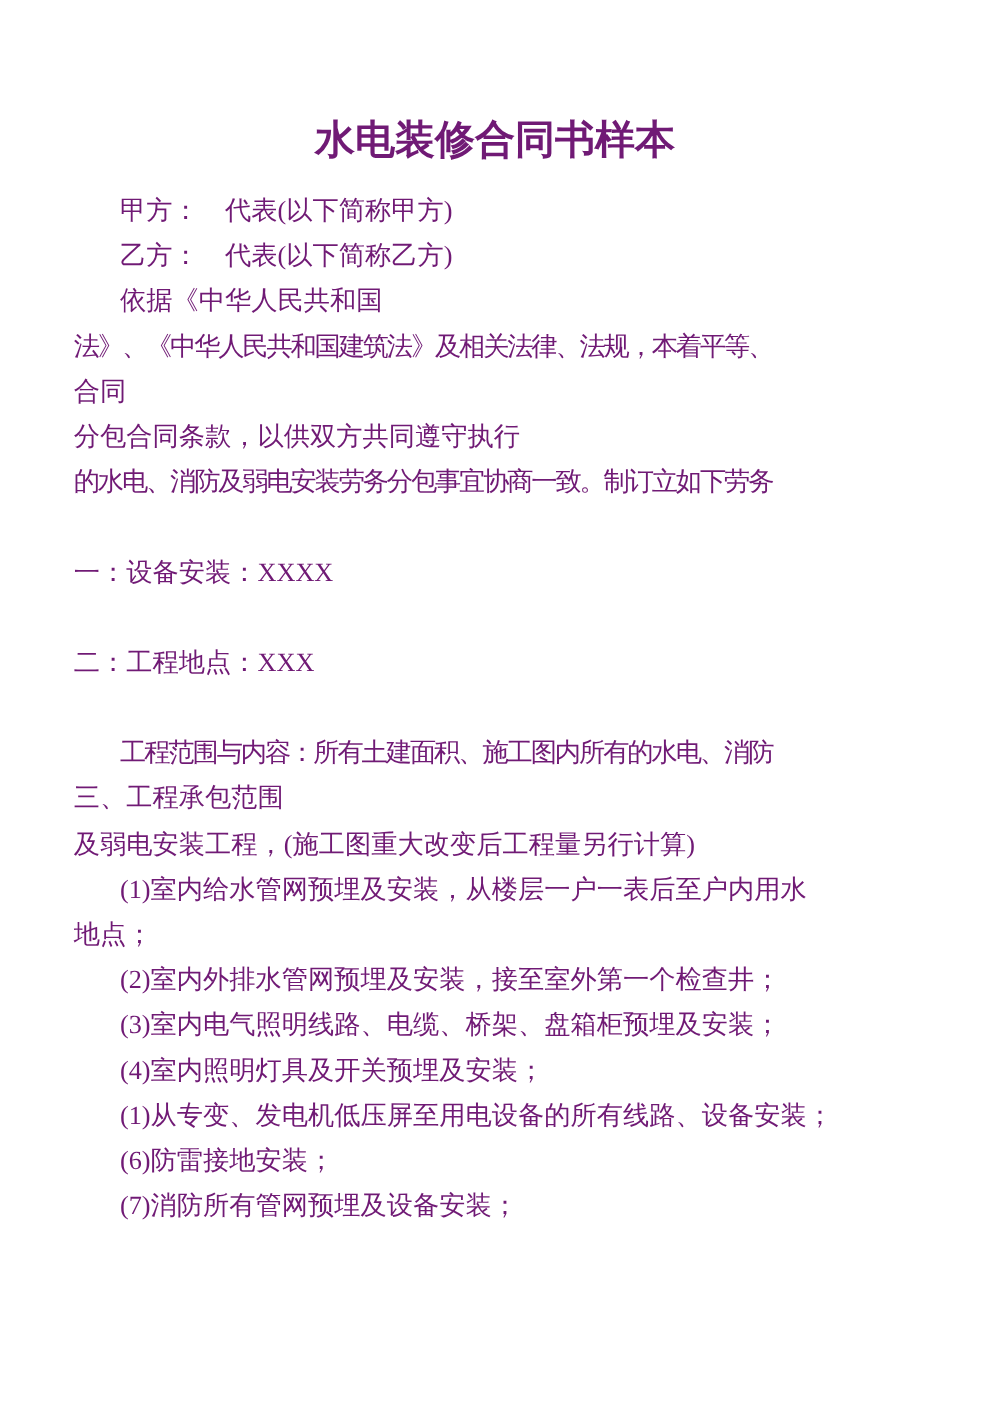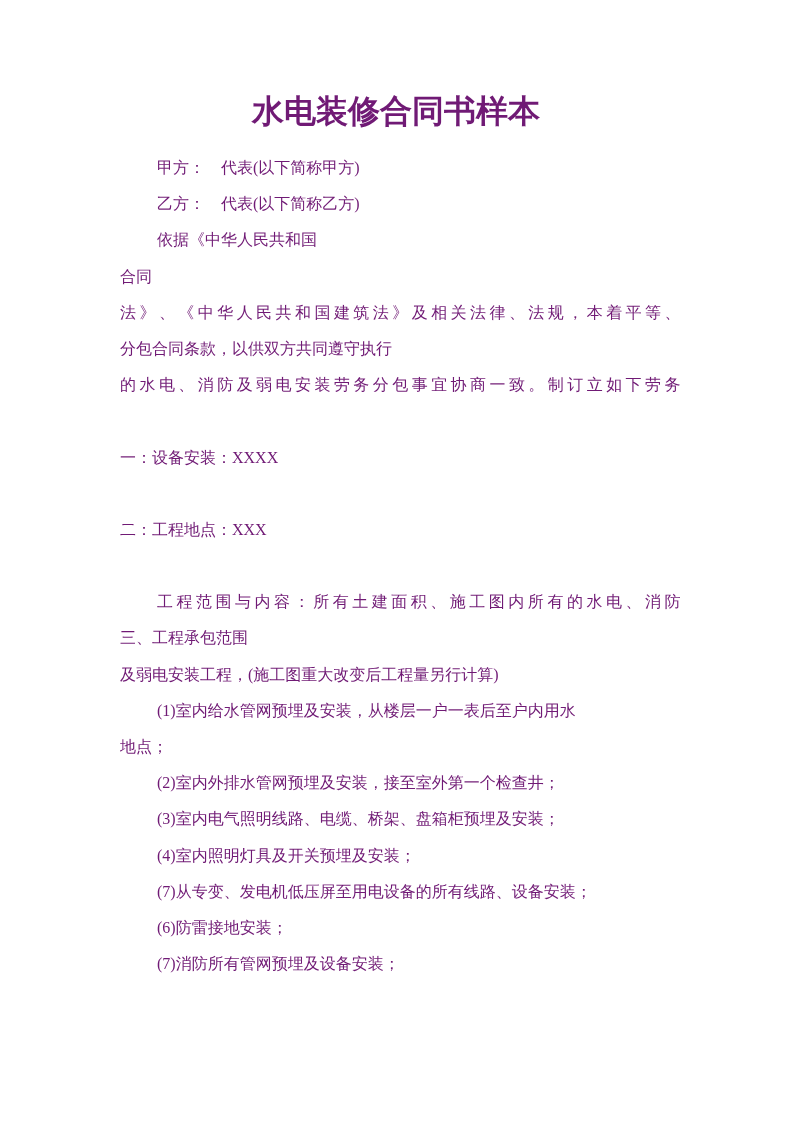--- a/index.html
+++ b/index.html
@@ -20,23 +20,23 @@
     margin: 0;
     padding-top: 88px;
     height: 47px;
     line-height: 47px;
     font-size: 32px;
     font-weight: bold;
     text-align: center;
   }
   .doc-body {
     margin-top: 15px;
-    margin-left: 120px;
+    margin-left: 59px;
     width: 558px;
-    font-size: 16px;
+    font-size: 21px;
   }
   .line {
     height: 36.2px;
     line-height: 36.2px;
     white-space: pre;        
     overflow: visible;
   }
   .line.indent {
     text-indent: 37px;       
   }
@@ -52,34 +52,34 @@
 </style>
 </head>
 <body>
 
 <div class="page">
   <h1 class="title">水电装修合同书样本</h1>
   <div class="doc-body" id="doc-body">
       <div class="line indent">甲方：　代表(以下简称甲方)</div>
       <div class="line indent">乙方：　代表(以下简称乙方)</div>
       <div class="line indent">依据《中华人民共和国</div>
+      <div class="line justified">法》、《中华人民共和国建筑法》及相关法律、法规，本着平等、</div>
       <div class="line">合同</div>
-      <div class="line justified">法》、《中华人民共和国建筑法》及相关法律、法规，本着平等、</div>
       <div class="line">分包合同条款，以供双方共同遵守执行</div>
       <div class="line justified">的水电、消防及弱电安装劳务分包事宜协商一致。制订立如下劳务</div>
       <div class="line blank"></div>
       <div class="line">一：设备安装：XXXX</div>
       <div class="line blank"></div>
       <div class="line">二：工程地点：XXX</div>
       <div class="line blank"></div>
       <div class="line indent justified">工程范围与内容：所有土建面积、施工图内所有的水电、消防</div>
       <div class="line">三、工程承包范围</div>
       <div class="line">及弱电安装工程，(施工图重大改变后工程量另行计算)</div>
       <div class="line indent">(1)室内给水管网预埋及安装，从楼层一户一表后至户内用水</div>
       <div class="line">地点；</div>
       <div class="line indent">(2)室内外排水管网预埋及安装，接至室外第一个检查井；</div>
       <div class="line indent">(3)室内电气照明线路、电缆、桥架、盘箱柜预埋及安装；</div>
       <div class="line indent">(4)室内照明灯具及开关预埋及安装；</div>
-      <div class="line indent">(7)从专变、发电机低压屏至用电设备的所有线路、设备安装；</div>
+      <div class="line indent">(1)从专变、发电机低压屏至用电设备的所有线路、设备安装；</div>
       <div class="line indent">(6)防雷接地安装；</div>
       <div class="line indent">(7)消防所有管网预埋及设备安装；</div>
     </div>
 </div>
 
 </body></html>

